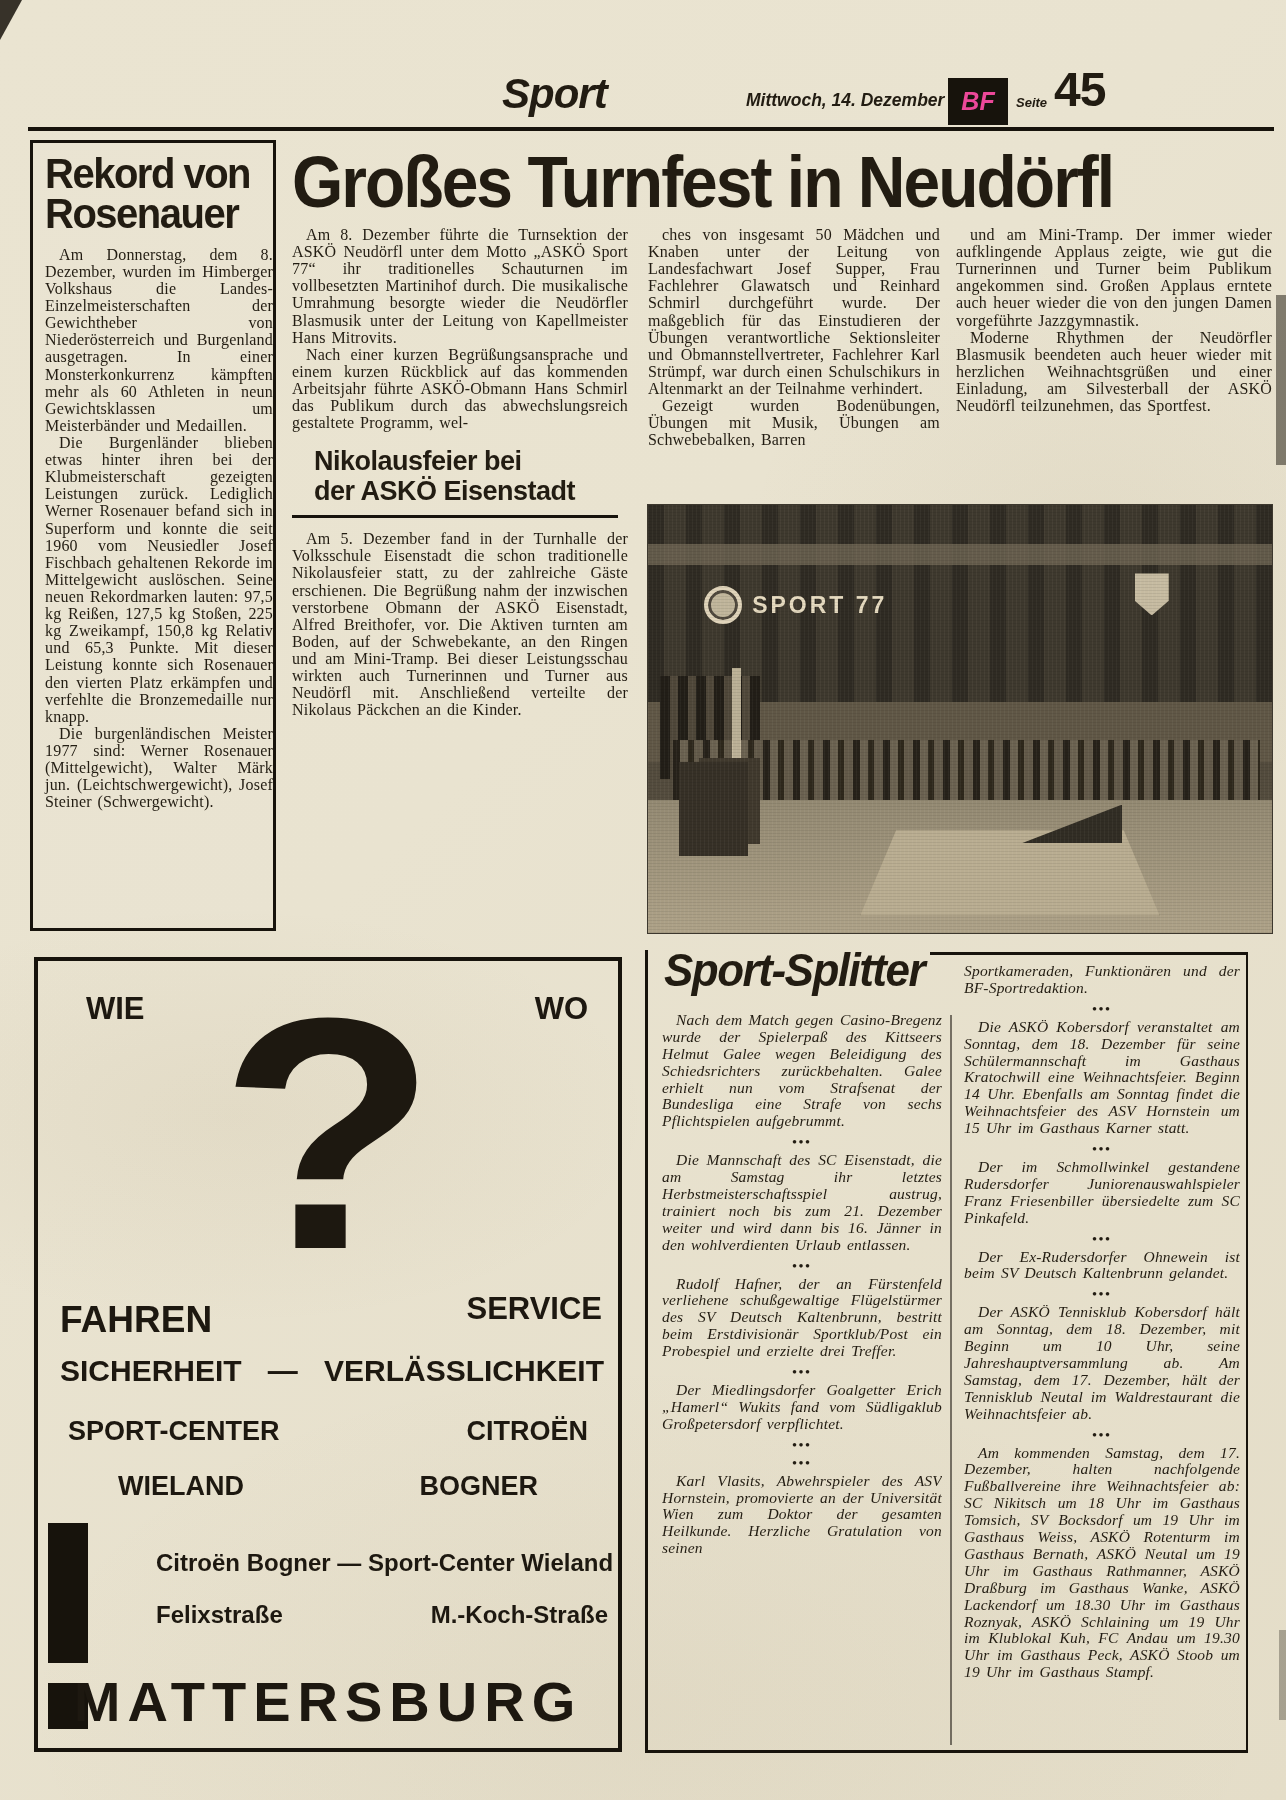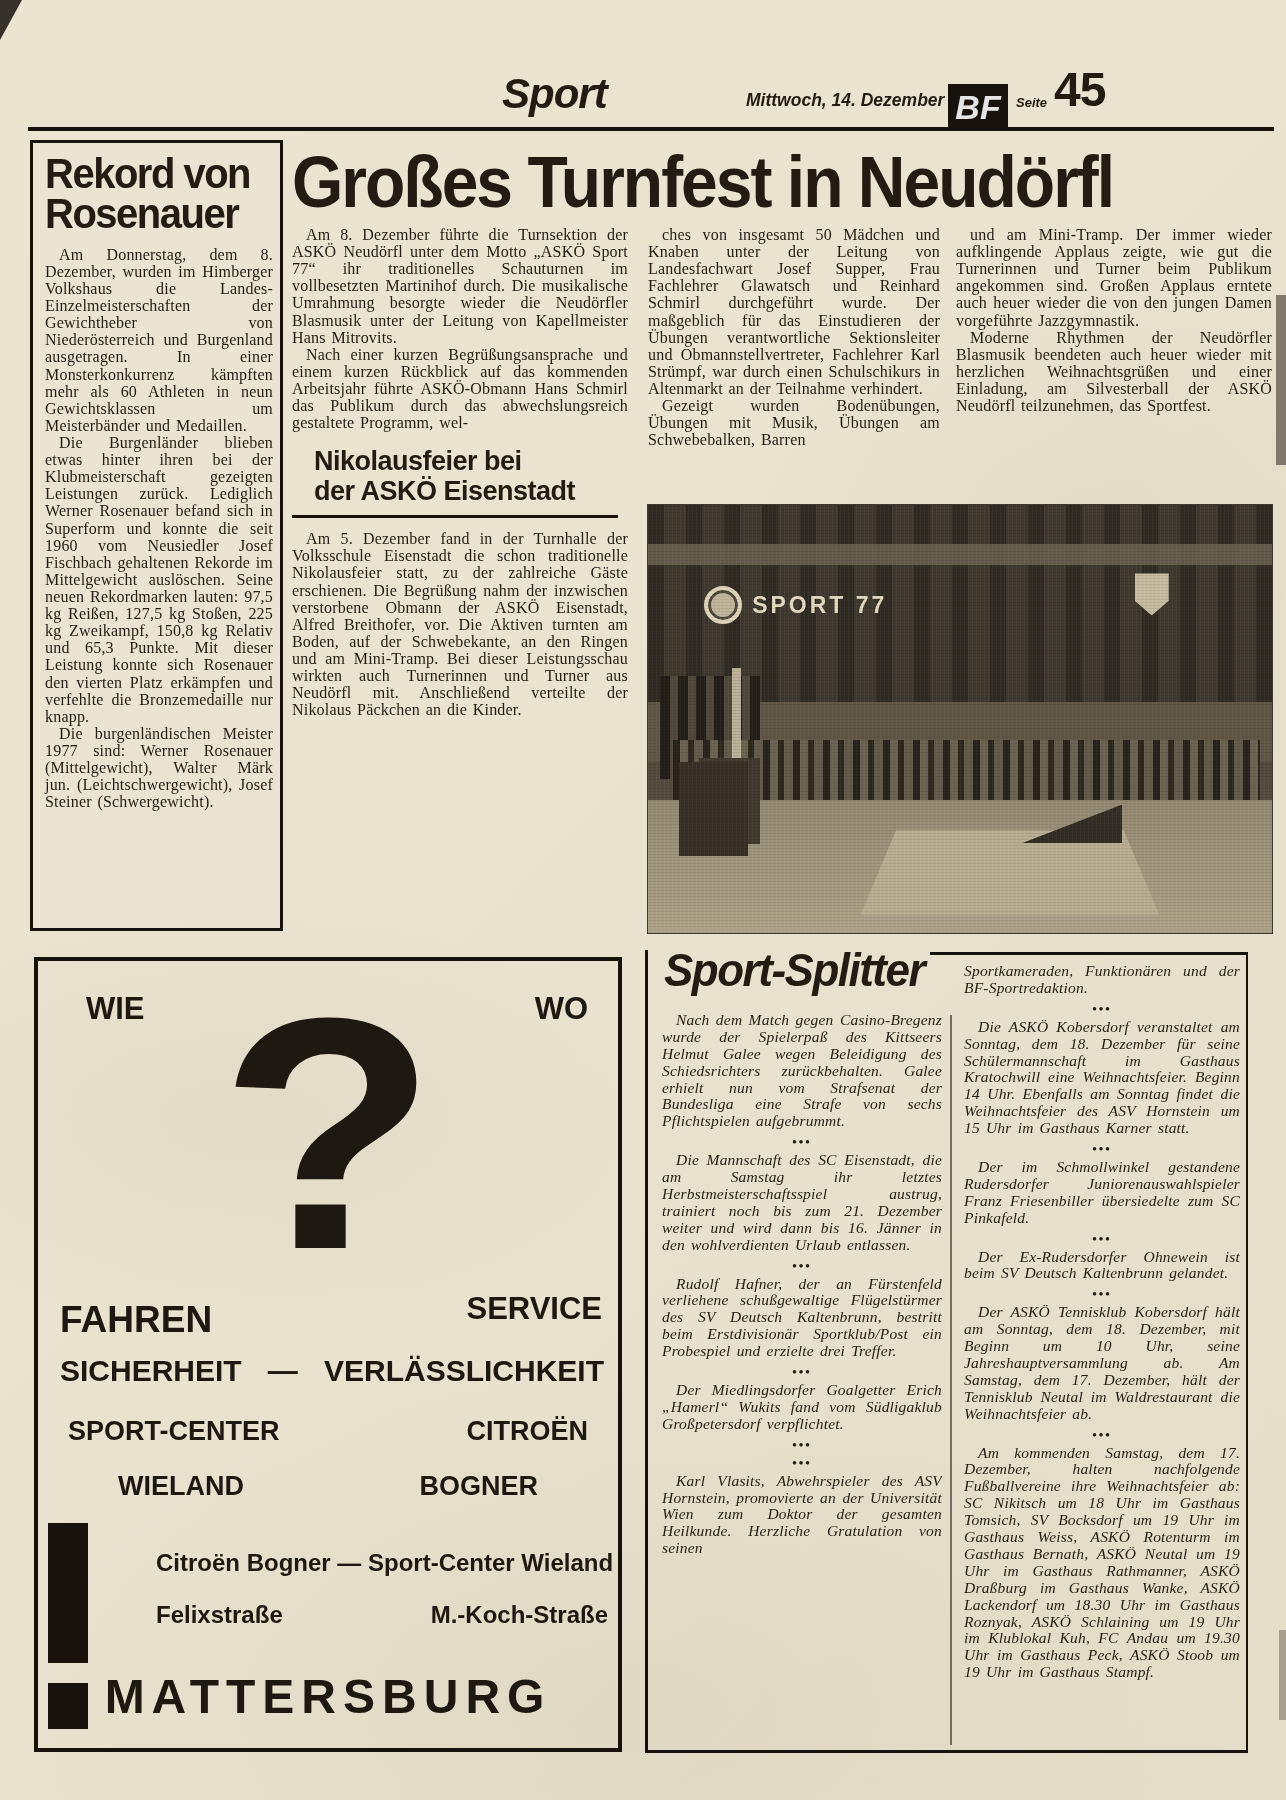--- a/index.html
+++ b/index.html
@@ -12,31 +12,31 @@
       linear-gradient(135deg,#eae4d1 0%, #e9e3d0 40%, #e4ddc8 100%);
     font-family:"Liberation Serif", serif;
     color:#221c12;
   }
   .abs{position:absolute;}
   
   .masthead-sport{left:502px;top:70px;font-family:"Liberation Sans",sans-serif;
     font-style:italic;font-weight:bold;font-size:42px;letter-spacing:-1px;transform:scaleY(1.02);}
   .issue-date{left:746px;top:90px;font-family:"Liberation Sans",sans-serif;
     font-style:italic;font-weight:bold;font-size:17.5px;}
-  .bf-box{left:948px;top:84px;width:60px;height:47px;background:#17130c;color:#e5e5e5;
-    font-family:"Liberation Sans",sans-serif;font-style:italic;font-weight:bold;font-size:34px;
+  .bf-box{left:948px;top:78px;width:60px;height:47px;background:#17130c;color:#ec4899;
+    font-family:"Liberation Sans",sans-serif;font-style:italic;font-weight:bold;font-size:25px;
     display:flex;align-items:center;justify-content:center;}
   .seite-label{left:1016px;top:95px;font-family:"Liberation Sans",sans-serif;
     font-style:italic;font-weight:bold;font-size:13px;}
   .page-number{left:1054px;top:62px;font-family:"Liberation Sans",sans-serif;
     font-weight:bold;font-size:48px;letter-spacing:-1px;}
   .top-rule{left:28px;top:127px;width:1246px;height:4px;background:#17130c;}
   
   .left-box{left:30px;top:140px;width:228px;height:765px;border:3.5px solid #17130c;
-    padding:8px 7px 12px 12px;overflow:hidden;background:rgba(255,255,255,0.03);}
+    padding:8px 0 12px 12px;overflow:hidden;background:rgba(255,255,255,0.03);}
   .left-title{font-family:"Liberation Sans",sans-serif;font-weight:bold;font-size:40px;
     line-height:.96;letter-spacing:-1.5px;transform:scaleY(1.05);transform-origin:top left;margin:2px 0 16px 0;}
   .bodytext p{margin:0;text-indent:14px;text-align:justify;font-size:16px;line-height:1.07;
     letter-spacing:.2px;word-spacing:1.5px;}
   
   .main-headline{left:292px;top:140px;width:984px;font-family:"Liberation Sans",sans-serif;
     font-weight:bold;font-size:66px;letter-spacing:-2px;white-space:nowrap;
     transform:scaleY(1.1);transform-origin:top left;}
   .mcol{top:226px;overflow:hidden;}
   .mcol1{left:292px;width:336px;height:702px;}
@@ -86,21 +86,21 @@
   .ad-service{right:16px;top:330px;font-size:31px;}
   .ad-row-sich{left:22px;top:393px;right:14px;display:flex;justify-content:space-between;font-size:30px;}
   .ad-sc{left:30px;top:455px;font-size:27px;}
   .ad-cit{right:30px;top:455px;font-size:27px;}
   .ad-wieland{left:80px;top:510px;font-size:27px;}
   .ad-bogner{right:80px;top:510px;font-size:27px;}
   .excl-bar{position:absolute;left:10px;top:562px;width:40px;height:140px;background:#17130c;}
   .excl-dot{position:absolute;left:10px;top:722px;width:40px;height:46px;background:#17130c;}
   .ad-line1{left:118px;top:588px;font-size:24px;}
   .ad-addr{left:118px;top:640px;width:452px;display:flex;justify-content:space-between;font-size:24px;}
-  .ad-city{left:0;right:0;top:708px;text-align:center;font-size:48px;letter-spacing:7px;}
+  .ad-city{left:0;right:0;top:708px;text-align:center;font-size:56px;letter-spacing:7px;}
   
   .sp-leftrule{left:645px;top:950px;width:3px;height:802px;background:#17130c;}
   .sp-title{left:664px;top:944px;font-family:"Liberation Sans",sans-serif;font-weight:bold;
     font-style:italic;font-size:44px;letter-spacing:-1.5px;transform:scaleY(1.05);transform-origin:top left;}
   .sp-toprule{left:930px;top:952px;width:316px;height:3px;background:#17130c;}
   .sp-rightrule{left:1246px;top:952px;width:2px;height:800px;background:#17130c;}
   .sp-botrule{left:645px;top:1750px;width:603px;height:3px;background:#17130c;}
   .sp-midrule{left:950px;top:1015px;width:1.5px;height:730px;background:rgba(23,19,12,.55);}
   .sp-col{font-style:italic;overflow:hidden;}
   .sp-col p{margin:0;text-indent:14px;text-align:justify;font-size:15.5px;line-height:1.09;

